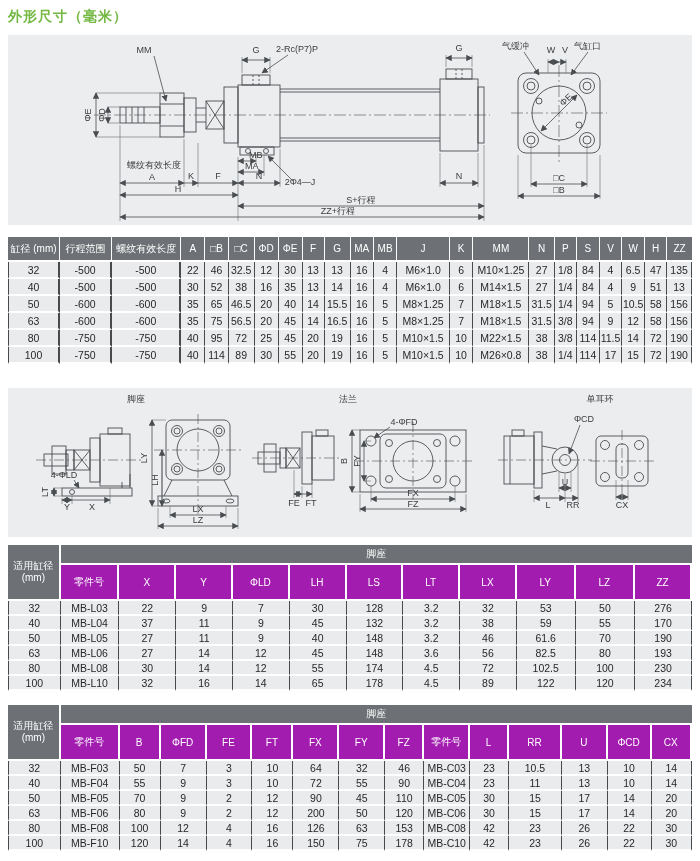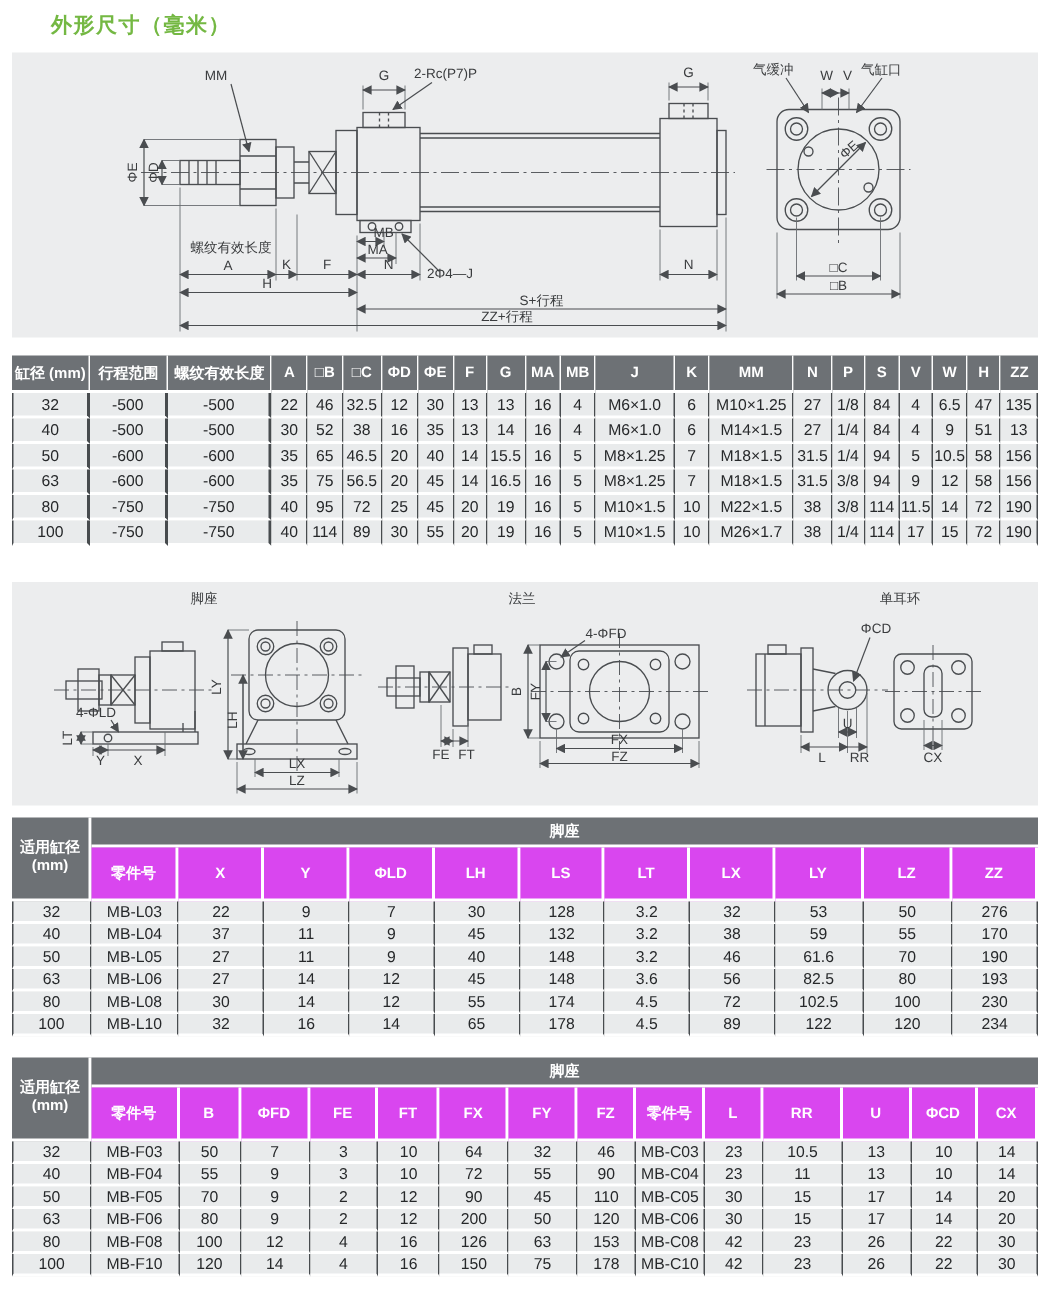--- a/index.html
+++ b/index.html
@@ -1,38 +1,38 @@
 <!DOCTYPE html>
 <html><head>
 <meta charset="utf-8">
 <style>
   * { margin:0; padding:0; box-sizing:border-box; }
   html,body { width:700px; height:861px; background:#ffffff;
     font-family:"Liberation Sans","DejaVu Sans",sans-serif; position:relative; overflow:hidden; }
-  .title { position:absolute; left:8px; top:8px; color:#74b843; font-size:14px; font-weight:bold; letter-spacing:1px;margin-left:26px; }
+  .title { position:absolute; left:8px; top:8px; color:#74b843; font-size:14px; font-weight:bold; letter-spacing:1px; }
   .panel { position:absolute; left:8px; width:684px; background:#ecedee; }
   #panel1 { top:35px; height:190px; }
   #panel2 { top:388px; height:149px; }
   svg text { font-family:"Liberation Sans","DejaVu Sans",sans-serif; font-size:9px; fill:#3a3c3e; }
   svg .cjk { font-size:9px; }
   table.dimtable { position:absolute; left:8px; width:684px; border-collapse:separate; border-spacing:0; table-layout:fixed; }
   #table1 { top:237px; }
   #table2 { top:545px; }
   #table3 { top:705px; }
   .dimtable th, .dimtable td { text-align:center; vertical-align:middle; overflow:hidden; white-space:nowrap; padding:0; }
-  .dimtable th { background:#6d7175; color:#fff; font-weight:bold; font-size:10px;
+  .dimtable th { background:#6d7175; color:#fff; font-weight:normal; font-size:10px;
      border-right:1px solid #fdfdfd; border-bottom:2px solid #fff; height:25px; }
   .dimtable td { background:#e9ebec; color:#26282a; font-size:10.5px;
      border-right:1px solid #474b4e; border-bottom:2px solid #fff; height:17px; }
   .dimtable th:last-child { border-right:none; }
   #table1 td:nth-child(-n+3) { border-right-width:2px; }
   #table1 td:first-child { border-left:1px solid #474b4e; }
   .grouped th.corner { background:#6d7175; font-size:10px; border-right:2px solid #fff; line-height:12px; }
   .grouped th.group { background:#6d7175; height:20px; font-size:10px; }
-  .grouped th.sub { background:#d946ef; height:36px; border-right:2px solid #fff; }
+  .grouped th.sub { background:#a21caf; height:36px; border-right:2px solid #fff; }
   .grouped td { height:15px; }
   .grouped td:first-child { border-left:1px solid #474b4e; }
 </style>
 </head>
 <body>
 
 <div class="title">外形尺寸（毫米）</div>
 
 <div class="panel" id="panel1">
 <svg width="684" height="190" viewBox="0 0 684 190">
@@ -363,21 +363,21 @@
         <td>114</td>
         <td>89</td>
         <td>30</td>
         <td>55</td>
         <td>20</td>
         <td>19</td>
         <td>16</td>
         <td>5</td>
         <td>M10×1.5</td>
         <td>10</td>
-        <td>M26×1.7</td>
+        <td>M26×0.8</td>
         <td>38</td>
         <td>1/4</td>
         <td>114</td>
         <td>17</td>
         <td>15</td>
         <td>72</td>
         <td>190</td>
       </tr>
     </tbody>
   </table>

